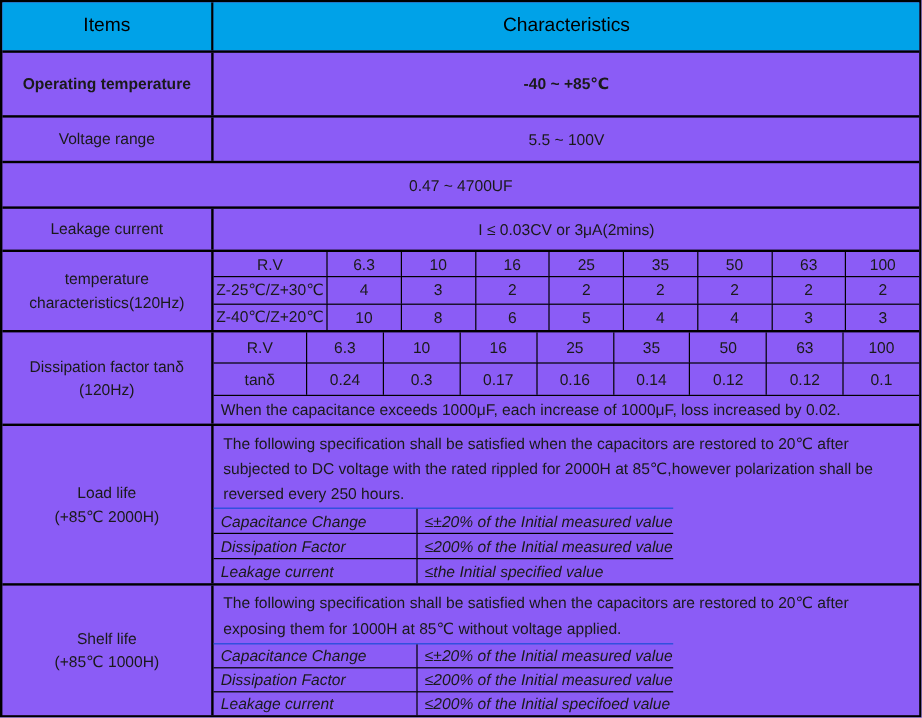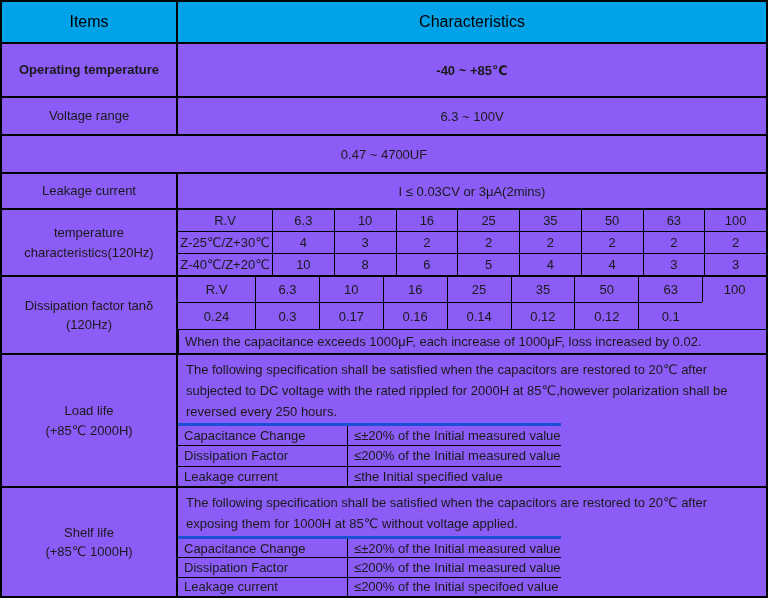--- a/index.html
+++ b/index.html
@@ -65,22 +65,23 @@
     font-size: 13px;
     line-height: 21px;
     text-align: left;
   }
   .desc.l3 { height: 68px; }
   .desc.l2 { height: 48px; }
   .grid2 {
     display: grid;
     grid-template-columns: 169px 1fr;
     flex: 1;
-    border-top: 3px solid #1d4ed8;
-    font-size: 13px;
+    border-top: 1px solid #1d4ed8;
+    font-size: 13px;
+    font-style: italic;
   }
   .grid2 > div {
     display: flex; align-items: center;
     padding-left: 6px;
     border-top: 1px solid #000;
     overflow: hidden; white-space: nowrap;
   }
   .grid2 > div:nth-child(-n+2) { border-top: none; }
   .grid2 > div:nth-child(2n) { border-left: 1px solid #000; }
 </style>
@@ -93,21 +94,21 @@
     <div class="left">Items</div>
     <div class="right">Characteristics</div>
   </div>
 
   <div class="row h54">
     <div class="left">Operating temperature</div>
     <div class="right">-40 ~ +85℃</div>
   </div>
   <div class="row h38">
     <div class="left">Voltage range</div>
-    <div class="right">6.3 ~ 100V</div>
+    <div class="right">5.5 ~ 100V</div>
   </div>
   <div class="row h38">
     <div class="right">0.47 ~ 4700UF</div>
   </div>
   <div class="row h36">
     <div class="left">Leakage current</div>
     <div class="right">I ≤ 0.03CV or 3μA(2mins)</div>
   </div>
 
   <div class="row h67">
@@ -157,20 +158,21 @@
       <div class="grid9 df">
         <div>R.V</div>
         <div>6.3</div>
         <div>10</div>
         <div>16</div>
         <div>25</div>
         <div>35</div>
         <div>50</div>
         <div>63</div>
         <div>100</div>
+        <div>tanδ</div>
         <div>0.24</div>
         <div>0.3</div>
         <div>0.17</div>
         <div>0.16</div>
         <div>0.14</div>
         <div>0.12</div>
         <div>0.12</div>
         <div>0.1</div>
         <div class="note-cell">When the capacitance exceeds 1000μF, each increase of 1000μF, loss increased by 0.02.</div>
       </div>

